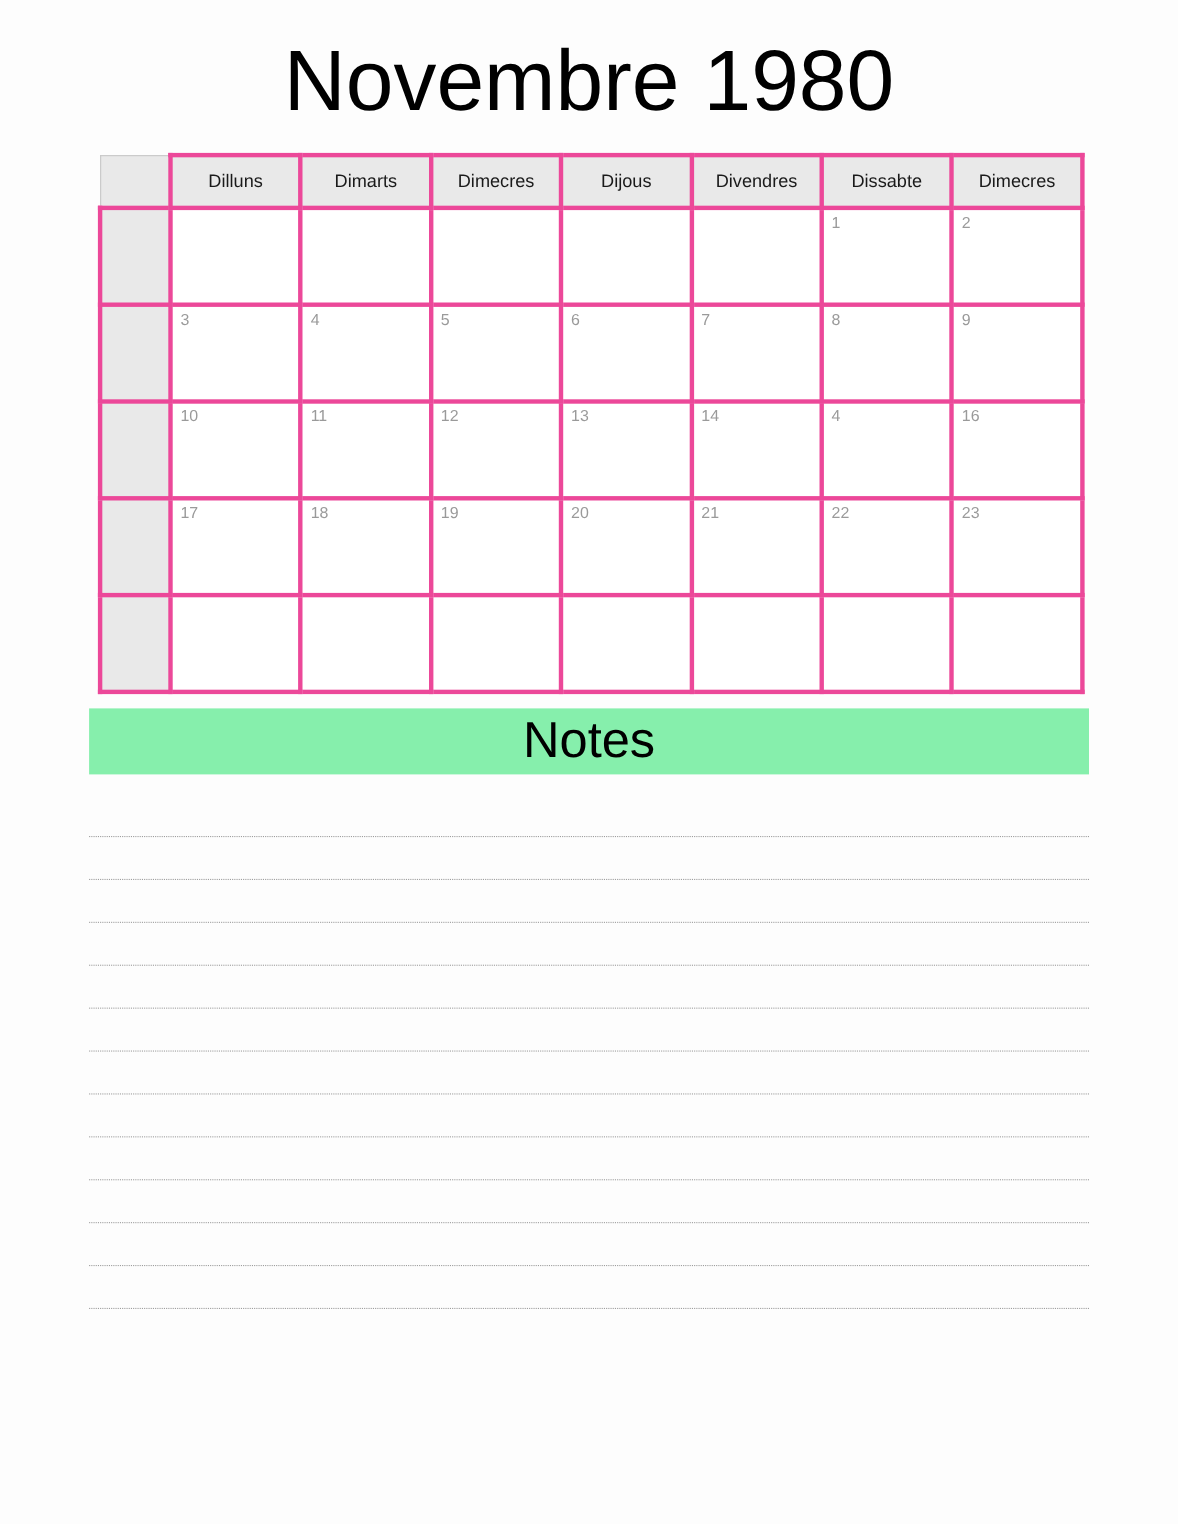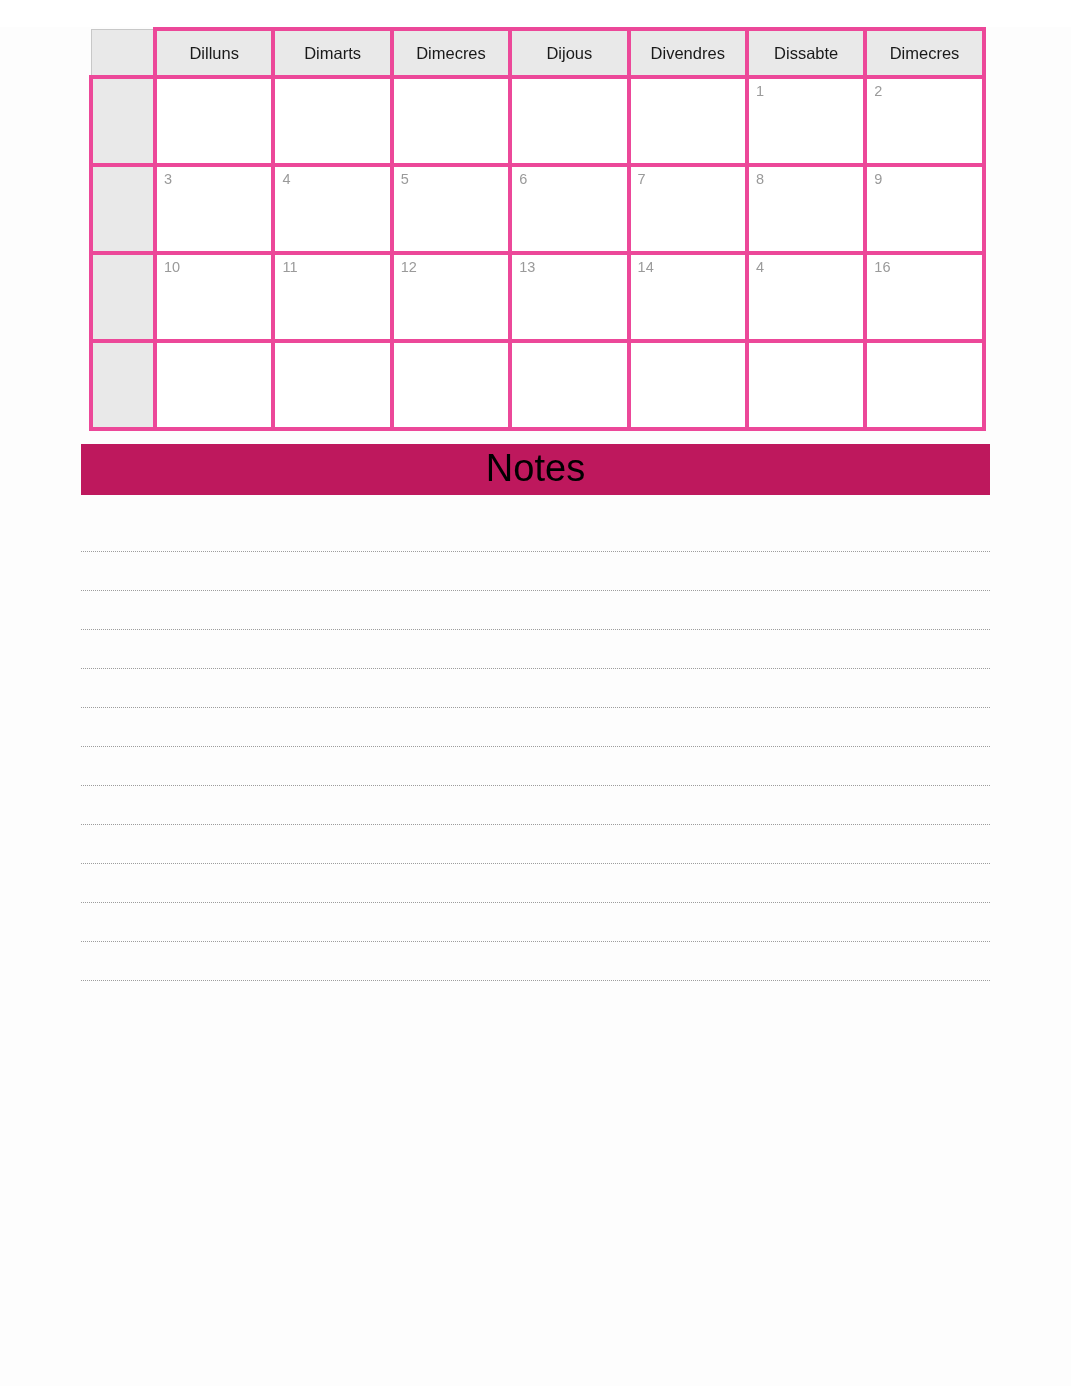--- a/index.html
+++ b/index.html
@@ -86,40 +86,41 @@
     color: #111;
     letter-spacing: 0.1px;
   }
 
   
   .notes-wrap {
     margin: 13px 81px 0 81px;
     width: 909px;
   }
   .notes-header {
-    background: #be185d;
+    background: #86efac;
     text-align: center;
-    font-size: 38px;
+    font-size: 46px;
     line-height: 1.12;
     padding: 3px 0 5px 0;
     color: #000;
   }
   .notes-lines {
     margin-top: 18px;
   }
   .note-line {
     border-bottom: 1px dotted #9d9d9d;
     height: 38px;
   }
 </style>
 </head>
 <body>
 
 <div class="page">
 
+  <div class="title">Novembre 1980</div>
 
   <div class="calendar-wrap">
     <table class="calendar">
       <colgroup>
         <col class="gutter">
         <col class="day">
           <col class="day">
           <col class="day">
           <col class="day">
           <col class="day">
@@ -207,20 +208,44 @@
           <td class="daycell">
               <span class="num">4</span>
             </td>
           <td class="daycell">
               <span class="num">16</span>
             </td>
         </tr>
         <tr>
           <td class="gutter-cell"></td>
           <td class="daycell">
+              <span class="num">17</span>
+            </td>
+          <td class="daycell">
+              <span class="num">18</span>
+            </td>
+          <td class="daycell">
+              <span class="num">19</span>
+            </td>
+          <td class="daycell">
+              <span class="num">20</span>
+            </td>
+          <td class="daycell">
+              <span class="num">21</span>
+            </td>
+          <td class="daycell">
+              <span class="num">22</span>
+            </td>
+          <td class="daycell">
+              <span class="num">23</span>
+            </td>
+        </tr>
+        <tr>
+          <td class="gutter-cell"></td>
+          <td class="daycell">
               <span class="num"></span>
             </td>
           <td class="daycell">
               <span class="num"></span>
             </td>
           <td class="daycell">
               <span class="num"></span>
             </td>
           <td class="daycell">
               <span class="num"></span>

